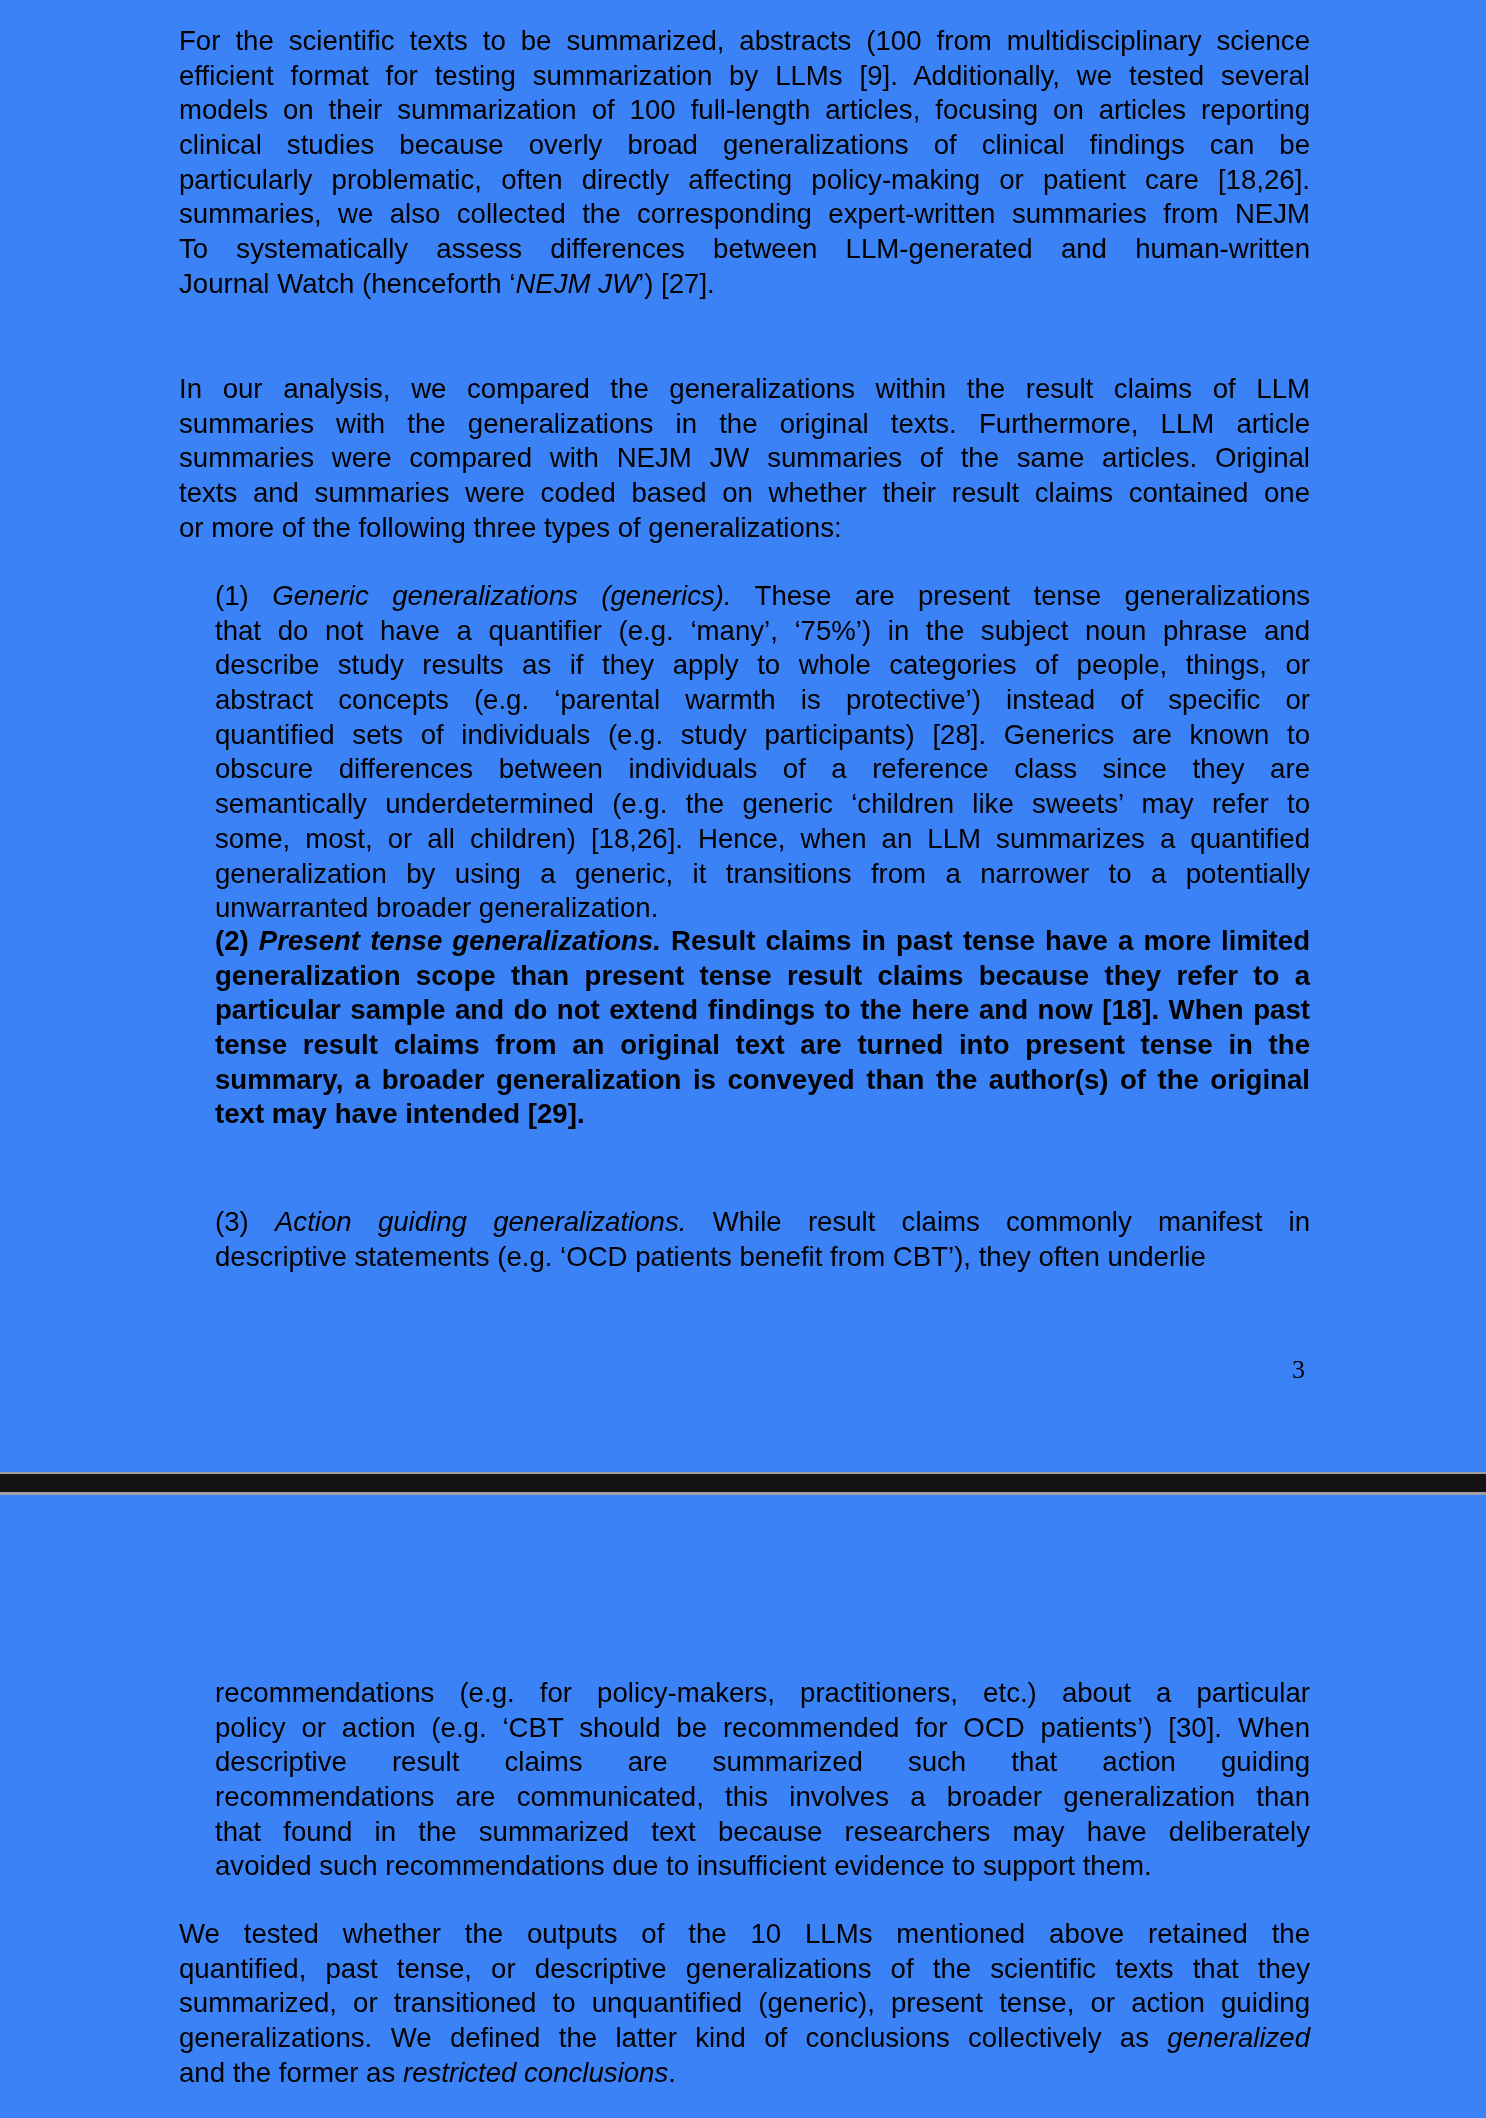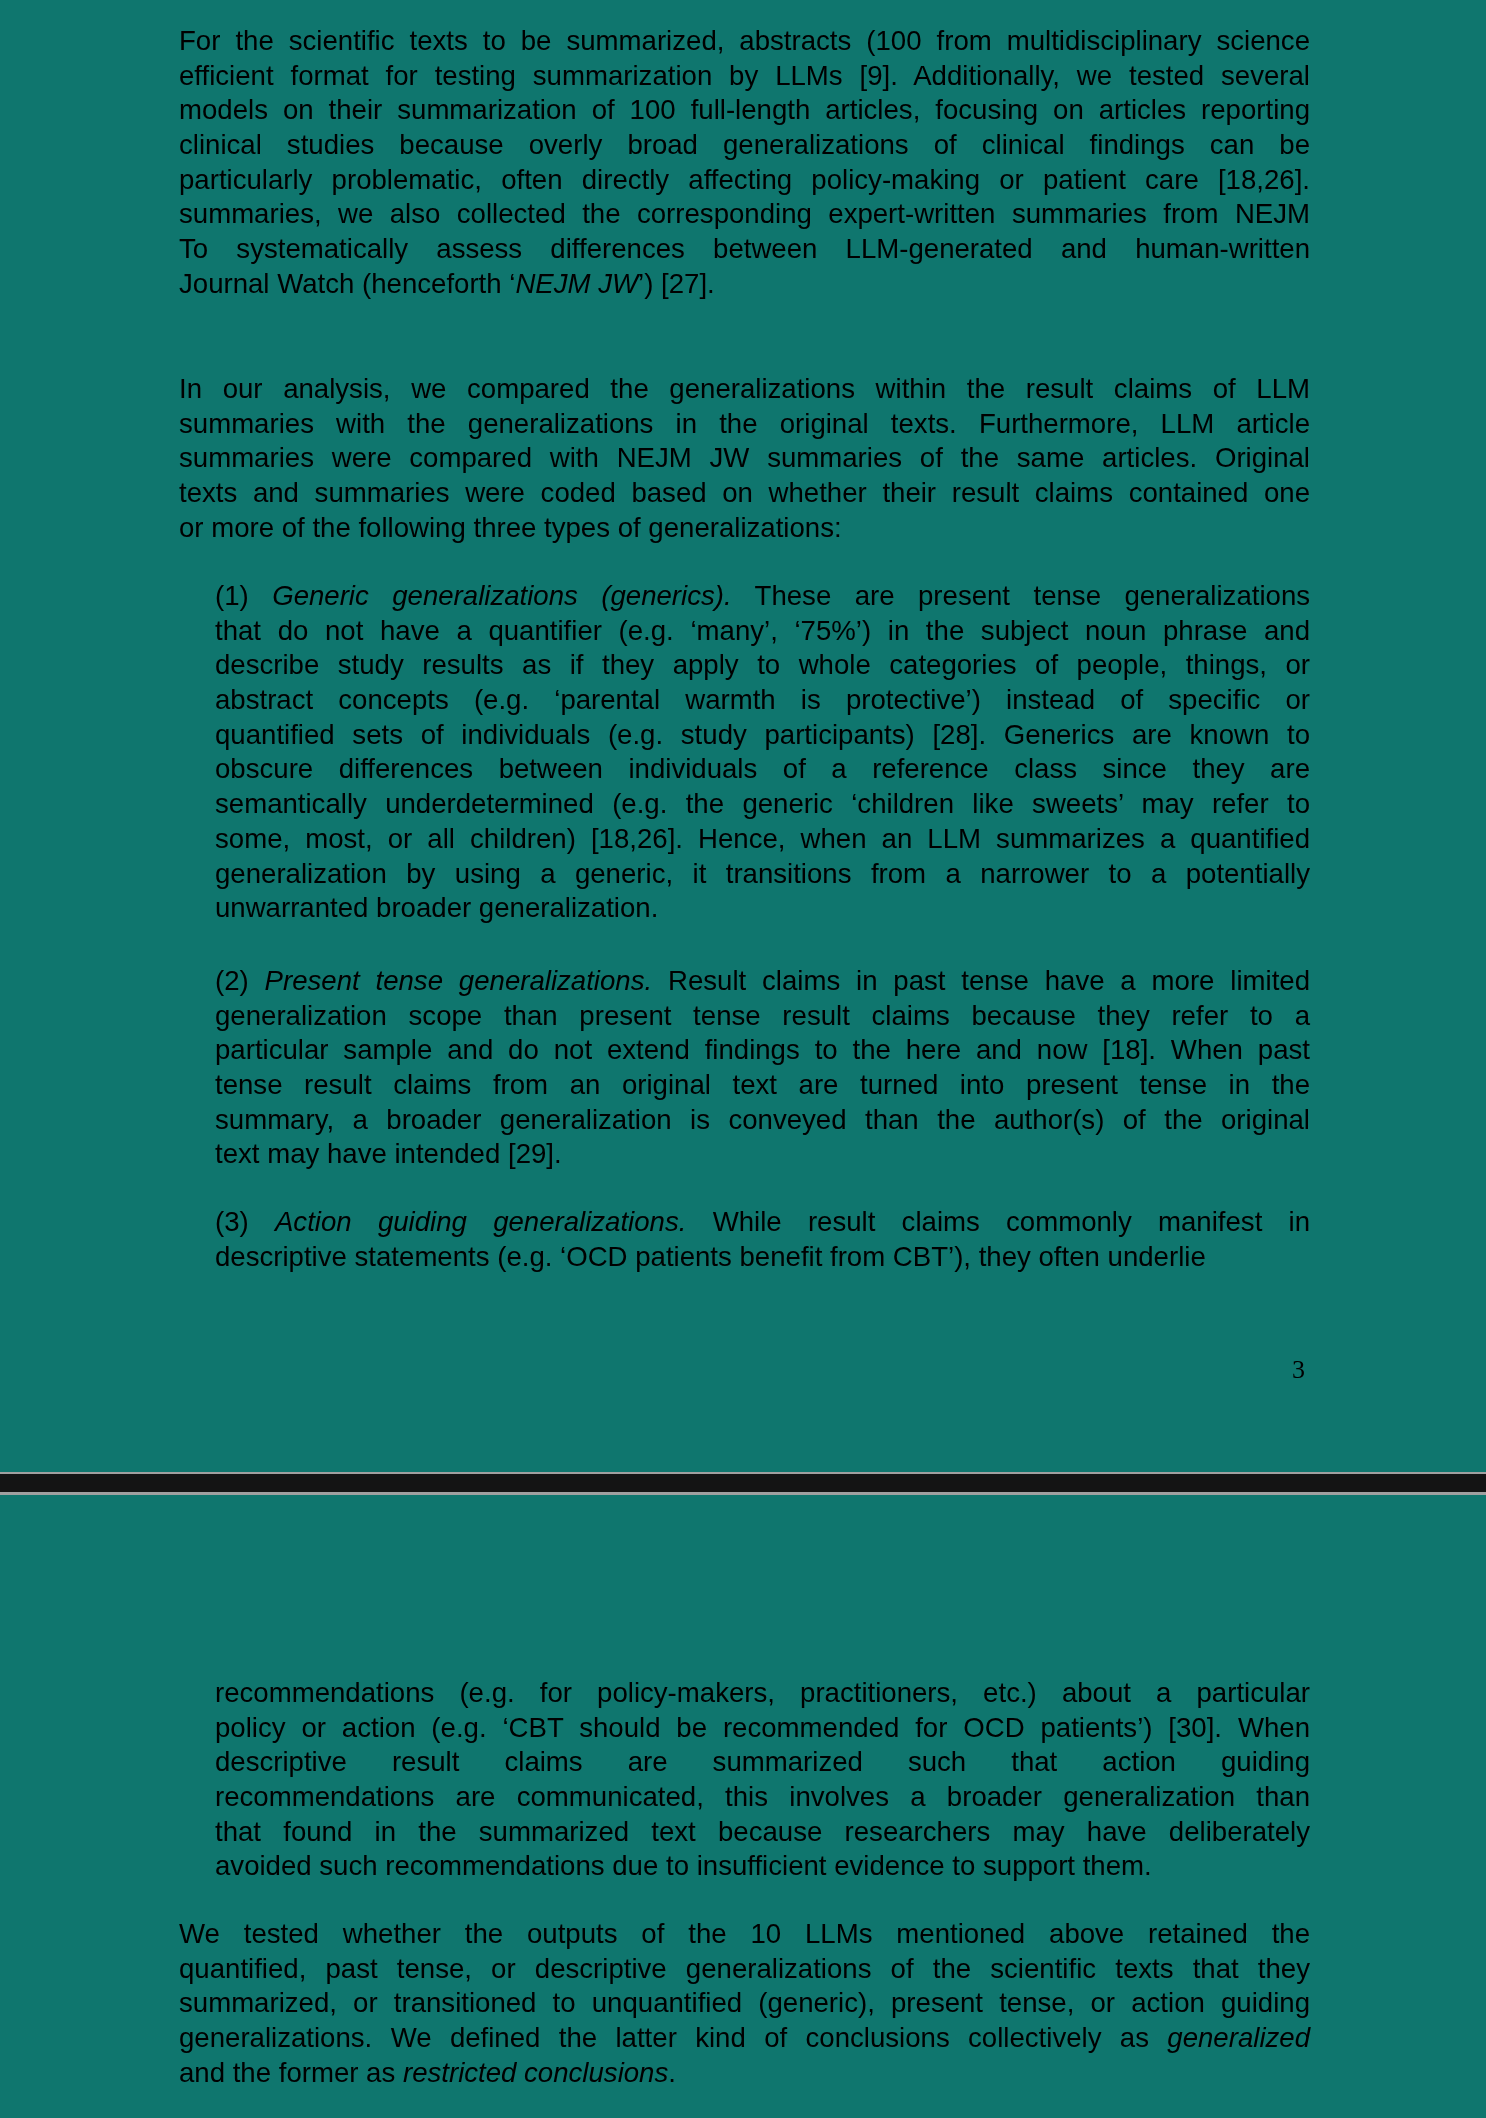--- a/index.html
+++ b/index.html
@@ -1,17 +1,17 @@
 <!DOCTYPE html>
 <html><head>
 <meta charset="utf-8">
 <style>
   html, body { margin: 0; padding: 0; background: #ffffff; }
   body { width: 1486px; height: 2118px; position: relative; overflow: hidden; }
-  .page { position: absolute; left: 0; width: 1486px; background: #0f766e; }
+  .page { position: absolute; left: 0; width: 1486px; background: #3b82f6; }
   .page-top { top: 0; height: 1472px; }
   .page-bottom { top: 1495px; height: 623px; }
   .para { position: absolute; font-family: "Liberation Sans", sans-serif; font-size: 27.6px; line-height: 34.7px; color: #000; }
   .para.full { left: 179px; width: 1131px; }
   .para.indent { left: 215px; width: 1095px; }
   .line { display: block; white-space: nowrap; text-align: justify; text-align-last: justify; height: 34.7px; overflow: visible; }
   .line.last { text-align: center; text-align-last: left; }
   .line span { white-space: pre; }
   .line .seg { display: inline; }
   i, .it { font-style: italic; }
@@ -44,21 +44,21 @@
       <span class="line"><span class="seg">that do not have a quantifier (e.g. ‘many’, ‘75%’) in the subject noun phrase and</span></span>
       <span class="line"><span class="seg">describe study results as if they apply to whole categories of people, things, or</span></span>
       <span class="line"><span class="seg">abstract concepts (e.g. ‘parental warmth is protective’) instead of specific or</span></span>
       <span class="line"><span class="seg">quantified sets of individuals (e.g. study participants) [28]. Generics are known to</span></span>
       <span class="line"><span class="seg">obscure differences between individuals of a reference class since they are</span></span>
       <span class="line"><span class="seg">semantically underdetermined (e.g. the generic ‘children like sweets’ may refer to</span></span>
       <span class="line"><span class="seg">some, most, or all children) [18,26]. Hence, when an LLM summarizes a quantified</span></span>
       <span class="line"><span class="seg">generalization by using a generic, it transitions from a narrower to a potentially</span></span>
       <span class="line last"><span class="seg">unwarranted broader generalization.</span></span>
     </div>
-  <div class="para indent" style="top:964px;">
+  <div class="para indent" style="top:924px;font-weight:bold;">
       <span class="line"><span class="seg">(2) </span><i class="seg">Present tense generalizations.</i><span class="seg"> Result claims in past tense have a more limited</span></span>
       <span class="line"><span class="seg">generalization scope than present tense result claims because they refer to a</span></span>
       <span class="line"><span class="seg">particular sample and do not extend findings to the here and now [18]. When past</span></span>
       <span class="line"><span class="seg">tense result claims from an original text are turned into present tense in the</span></span>
       <span class="line"><span class="seg">summary, a broader generalization is conveyed than the author(s) of the original</span></span>
       <span class="line last"><span class="seg">text may have intended [29].</span></span>
     </div>
   <div class="para indent" style="top:1205px;">
       <span class="line"><span class="seg">(3) </span><i class="seg">Action guiding generalizations.</i><span class="seg"> While result claims commonly manifest in</span></span>
       <span class="line last"><span class="seg">descriptive statements (e.g. ‘OCD patients benefit from CBT’), they often underlie</span></span>

